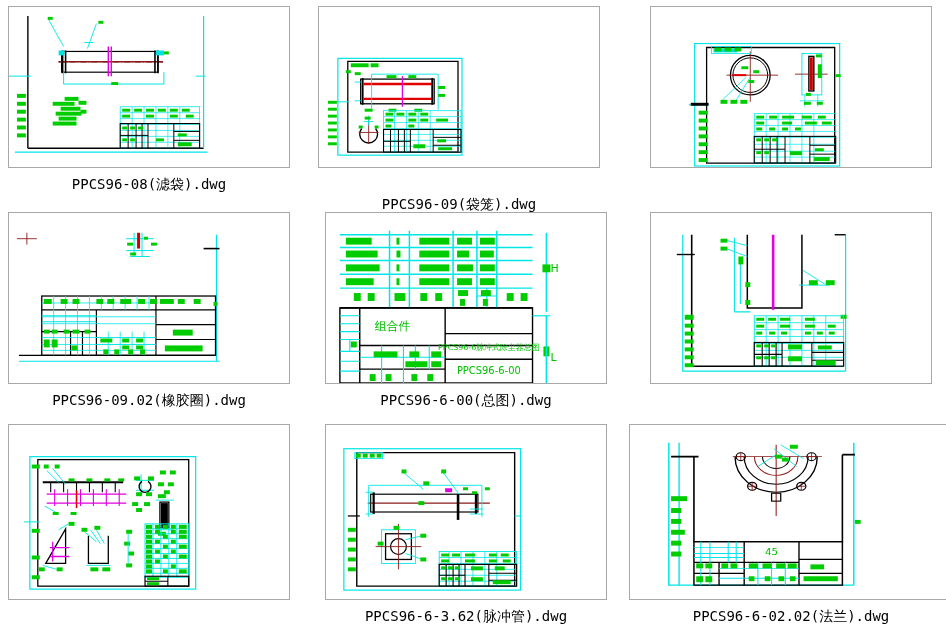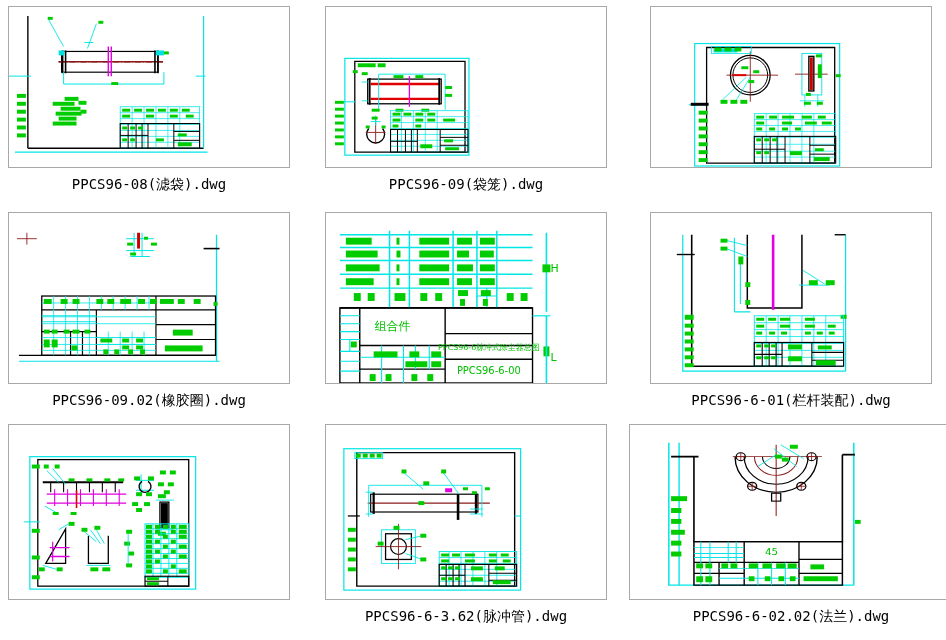--- a/index.html
+++ b/index.html
@@ -133,21 +133,21 @@
               <rect x="170" y="137" width="14" height="4"></rect>
             <rect x="114" y="133" width="5" height="3"></rect>
               <rect x="122" y="133" width="5" height="3"></rect>
           </g>
         </g>
       </svg>
     </div>
     <div class="caption">PPCS96-08(滤袋).dwg</div>
   </div>
 
-  <div class="cell" style="left:325px;top:6px;width:282px;">
+  <div class="cell" style="left:318px;top:6px;width:282px;gap:20px;">
     <div class="thumb" style="width:282px;height:162px;">
       <svg class="cad" viewBox="0 0 282 162" preserveAspectRatio="none">
         <path class="ln-black" stroke-width="1.3" d="M29 55 L29 147 L140 147 L140 55 Z"></path>
         <rect class="ln-cyan" stroke-width="1.2" x="19" y="52" width="125" height="98"></rect>
         <path class="ln-cyan" stroke-width="1" d="M14 96 L30 96"></path>
 
         <rect class="ln-black" stroke-width="1.3" x="42" y="73" width="74" height="25"></rect>
         <path class="ln-brightred" stroke-width="2.4" d="M45 78 L115 78"></path>
         <path class="ln-brightred" stroke-width="2.4" d="M45 93 L115 93"></path>
         <path class="ln-black" stroke-width="1.8" d="M44 72 L44 99 M114 72 L114 99"></path>
@@ -431,20 +431,21 @@
           <rect x="80" y="150" width="22" height="6"></rect>
             <rect x="106" y="150" width="10" height="6"></rect>
           <rect x="44" y="163" width="6" height="7"></rect>
             <rect x="60" y="163" width="6" height="7"></rect>
           <rect x="86" y="163" width="6" height="7"></rect>
             <rect x="102" y="163" width="6" height="7"></rect>
           <rect x="25" y="130" width="6" height="6"></rect>
         </g>
       </svg>
     </div>
+    <div class="caption">PPCS96-6-00(总图).dwg</div>
   </div>
 
   <div class="cell" style="left:650px;top:212px;width:282px;">
     <div class="thumb" style="width:282px;height:172px;">
       <svg class="cad" viewBox="0 0 282 172" preserveAspectRatio="none">
         <path class="ln-black" stroke-width="1.6" d="M41 22 L41 155 L186 155"></path>
         <path class="ln-cyan" stroke-width="1.2" d="M32 22 L32 160 L196 160"></path>
         <path class="ln-cyan" stroke-width="1.2" d="M196 22 L196 160"></path>
         <path class="ln-black" stroke-width="1.4" d="M26 42 L44 42"></path>
         <path class="ln-black" stroke-width="1.4" d="M185 22 L196 22"></path>
@@ -502,21 +503,20 @@
           <rect x="34" y="103" width="9" height="5"></rect>
             <rect x="34" y="112" width="9" height="4"></rect>
           <rect x="34" y="120" width="9" height="4"></rect>
             <rect x="34" y="128" width="9" height="4"></rect>
           <rect x="34" y="136" width="9" height="4"></rect>
             <rect x="34" y="144" width="9" height="4"></rect>
           <rect x="34" y="152" width="9" height="4"></rect>
         </g>
       </svg>
     </div>
-    <div class="caption">PPCS96-6-01(栏杆装配).dwg</div>
   </div>
 
   <div class="cell" style="left:8px;top:424px;width:282px;">
     <div class="thumb" style="width:282px;height:176px;">
       <svg class="cad" viewBox="0 0 282 176" preserveAspectRatio="none">
         <rect class="ln-black" stroke-width="1.3" x="29" y="35" width="152" height="128"></rect>
         <rect class="ln-cyan" stroke-width="1.2" x="21" y="32" width="167" height="134"></rect>
         <path class="ln-cyan" stroke-width="1" d="M15 98 L31 98"></path>
 
         <path class="ln-black" stroke-width="2" d="M34 58 L115 58"></path>

